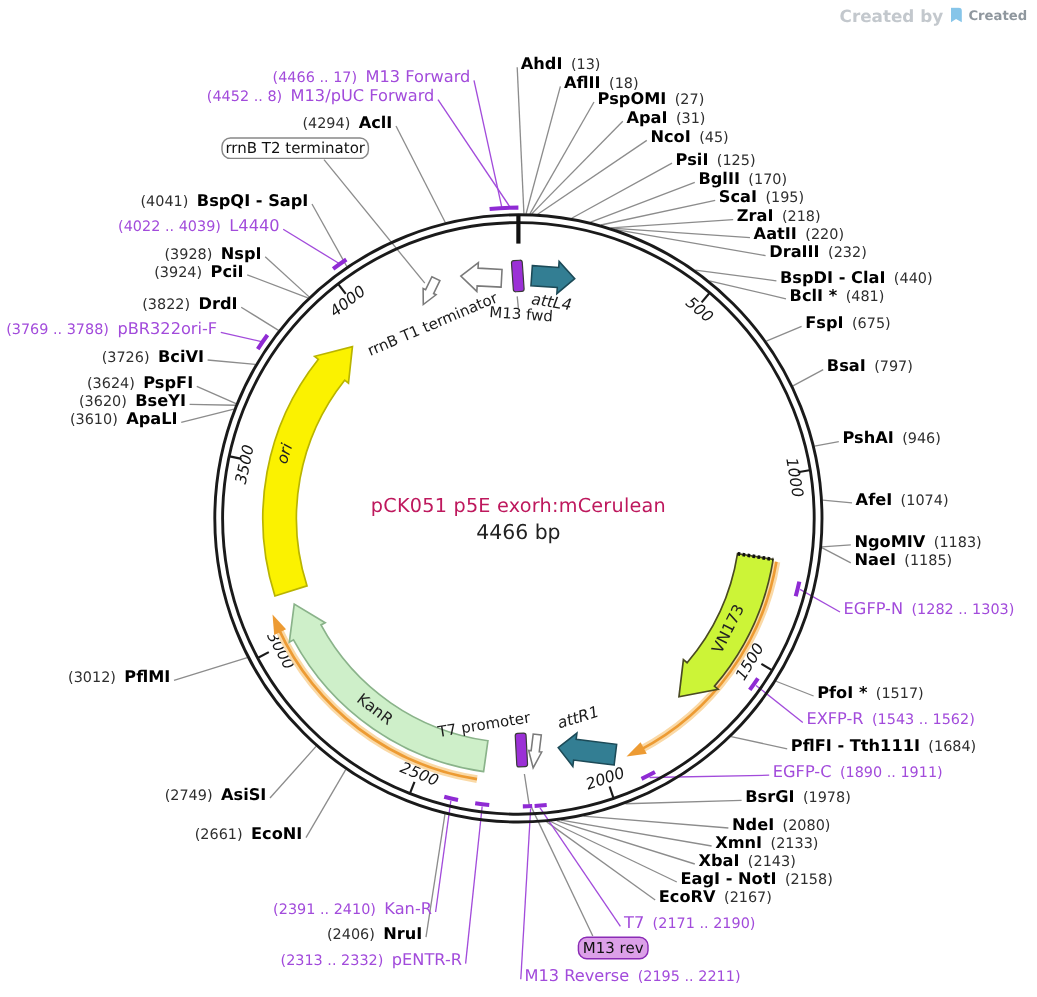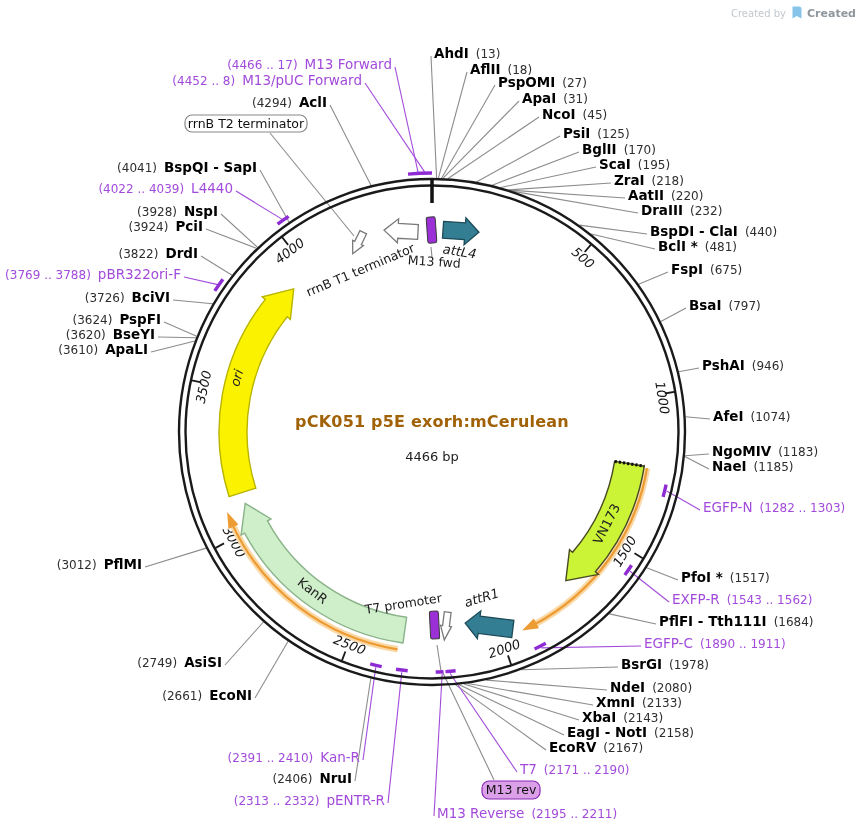--- a/index.html
+++ b/index.html
@@ -1,23 +1,23 @@
 <!DOCTYPE html>
 <html><head>
 <meta charset="utf-8">
 <style>
   html,body{margin:0;padding:0;background:#fff;}
   #canvas{position:relative;width:864px;height:831px;background:#fff;
           font-family:"DejaVu Sans","Liberation Sans",sans-serif;overflow:hidden;}
   #plasmid-svg{position:absolute;left:0;top:0;}
   #title-block{position:absolute;left:0;top:412px;width:864px;text-align:center;pointer-events:none;}
-  #plasmid-title{font-size:16px;font-weight:bold;color:#a16207;letter-spacing:.2px;}
-  #plasmid-length{font-size:13px;color:#222;margin-top:18px;}
+  #plasmid-title{font-size:16px;font-weight:normal;color:#be185d;letter-spacing:.2px;}
+  #plasmid-length{font-size:17px;color:#222;margin-top:3px;}
   #watermark{position:absolute;top:4px;right:8px;display:flex;align-items:center;gap:5px;}
-  #watermark .created{font-size:10px;color:#c3c8cd;}
+  #watermark .created{font-size:14px;color:#c3c8cd;font-weight:bold;}
   #watermark .brand{font-size:11px;font-weight:600;color:#8f979e;}
   text{font-family:"DejaVu Sans","Liberation Sans",sans-serif;}
 </style>
 </head>
 <body>
 
 <div id="canvas">
   <div id="watermark">
     <span class="created">Created by</span>
     <span>

